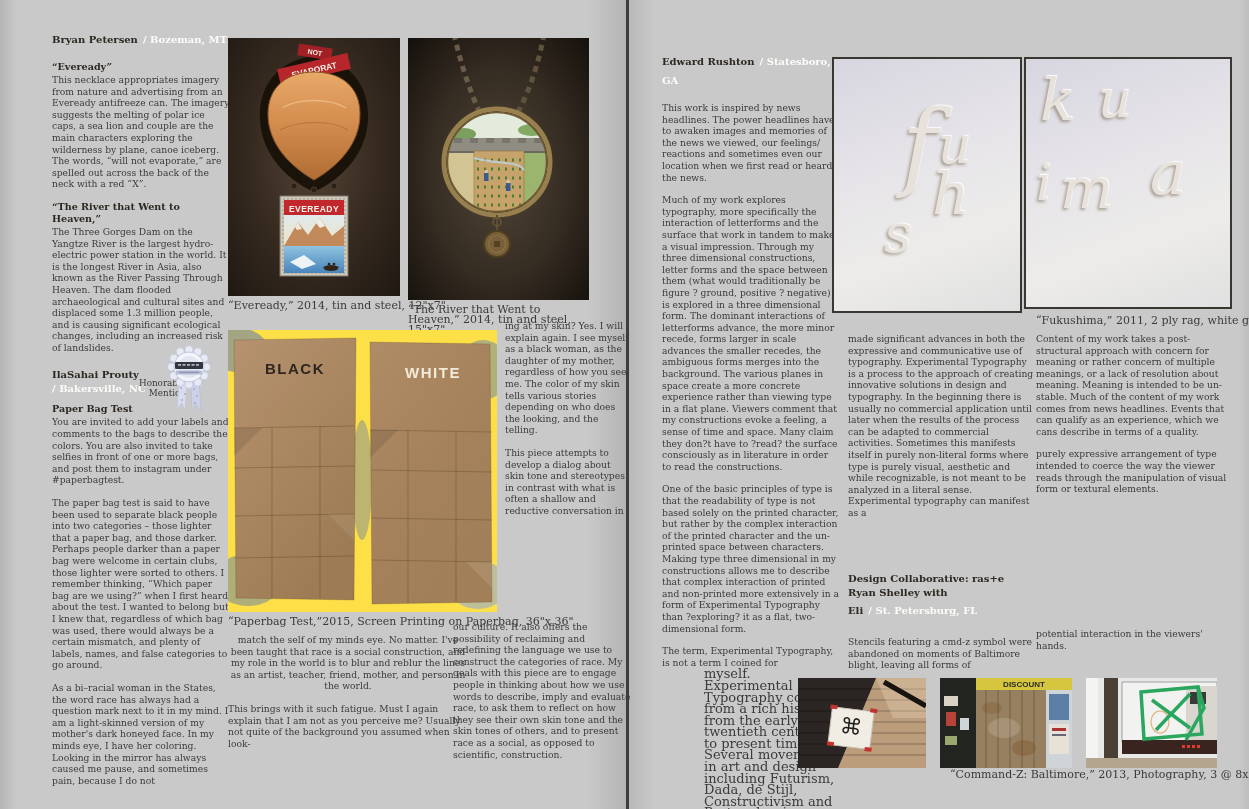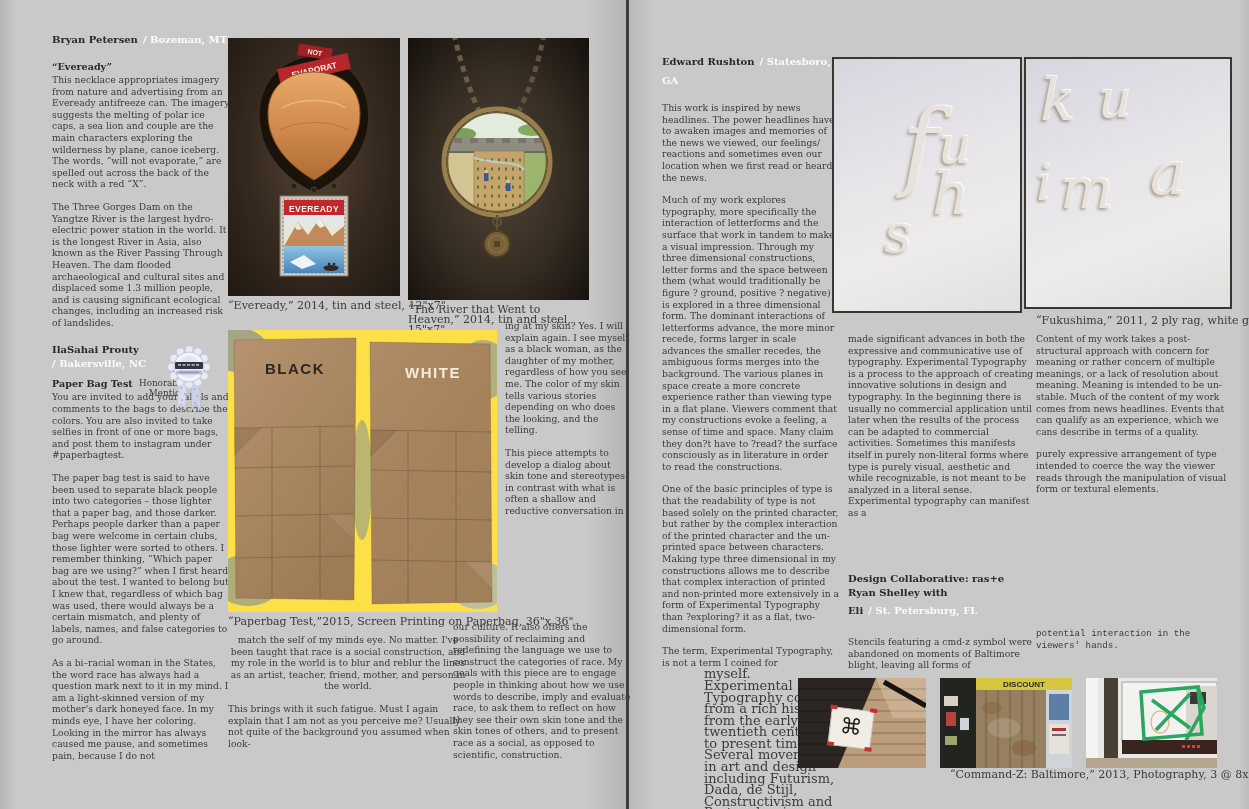--- a/index.html
+++ b/index.html
@@ -38,20 +38,21 @@
   <div class="abs shade" style="left:1239px;top:0;width:10px;height:809px;background:linear-gradient(to left,rgba(0,0,0,.06),rgba(0,0,0,0));"></div>
 
   <div class="abs" style="left:52px;top:28px;width:178px;">
     <div class="hline">
       <span class="hname">Bryan Petersen</span>
       <span class="hname hloc">/ Bozeman, MT</span>
     </div>
     <div class="gap"></div>
     <div class="sub">“Eveready”</div>
     <p>This necklace appropriates imagery from nature and advertising from an Eveready antifreeze can.  The imagery suggests the melting of polar ice caps, a sea lion and couple are the main characters exploring the wilderness by plane, canoe iceberg. The words, “will not evaporate,” are spelled out across the back of the neck with a red “X”.</p>
+    <div class="sub">“The River that Went to Heaven,”</div>
     <p>The Three Gorges Dam on the Yangtze River is the largest hydro-electric power station in the world. It is the longest River in Asia, also known as the River Passing Through Heaven. The dam flooded archaeological and cultural sites and displaced some 1.3 million people, and is causing significant ecological changes, including an increased risk of landslides.</p>
     <div style="height:4px;"></div>
     <div class="hname">IlaSahai Prouty</div>
     <div class="hname hloc">/ Bakersville, NC</div>
     <div style="height:8px;"></div>
     <div class="sub">Paper Bag Test</div>
     <p>You are invited to add your labels and comments to the bags to describe the colors. You are also invited to take selfies in front of one or more bags, and post them to instagram under #paperbagtest.</p>
     <p>The paper bag test is said to have been used to separate black people into two categories – those lighter that a paper bag, and those darker. Perhaps people darker than a paper bag were welcome in certain clubs, those lighter were sorted to others. I remember thinking, “Which paper bag are we using?” when I first heard about the test. I wanted to belong but I knew that, regardless of which bag was used, there would always be a certain mismatch, and plenty of labels, names, and false categories to go around.</p>
     <p>As a bi–racial woman in the States, the word race has always had a question mark next to it in my mind. I am a light-skinned version of my mother's dark honeyed face. In my minds eye, I have her coloring. Looking in the mirror has always caused me pause, and sometimes pain, because I do not</p>
   </div>
@@ -299,21 +300,21 @@
       <span class="hname">Eli</span>
       <span class="hname hloc">/ St. Petersburg, FL</span>
     </div>
     <p style="margin-top:18px;">Stencils featuring a cmd-z symbol were abandoned on moments of Baltimore blight, leaving all forms of</p>
   </div>
 
   <div class="abs" style="left:1036px;top:333px;width:198px;">
     <p>Content of my work takes a post-structural approach with concern for meaning or rather concern of multiple meanings, or a lack of resolution about meaning. Meaning is intended to be un-stable. Much of the content of my work comes from news headlines. Events that can qualify as an experience, which we cans describe in terms of a quality.</p>
     <p>purely expressive arrangement of type intended to coerce the way the viewer reads through the manipulation of visual form or textural elements.</p>
   </div>
-  <div class="abs" style="left:1036px;top:628px;width:198px;font-family:Liberation Mono, monospace;">
+  <div class="abs" style="left:1036px;top:628px;width:198px;">
     <p>potential interaction in the viewers' hands.</p>
   </div>
 
   <div class="imgbox" style="left:798px;top:678px;width:128px;height:90px;">
     <svg width="128" height="90" viewBox="0 0 128 90">
       <rect width="128" height="90" fill="#bb9d7c"></rect>
       <polygon points="0,0 78,0 40,90 0,90" fill="#2b2523"></polygon>
       <g stroke="rgba(0,0,0,.30)" stroke-width="1">
         <line x1="0" y1="11" x2="128" y2="11"></line>
           <line x1="0" y1="22" x2="128" y2="22"></line>

